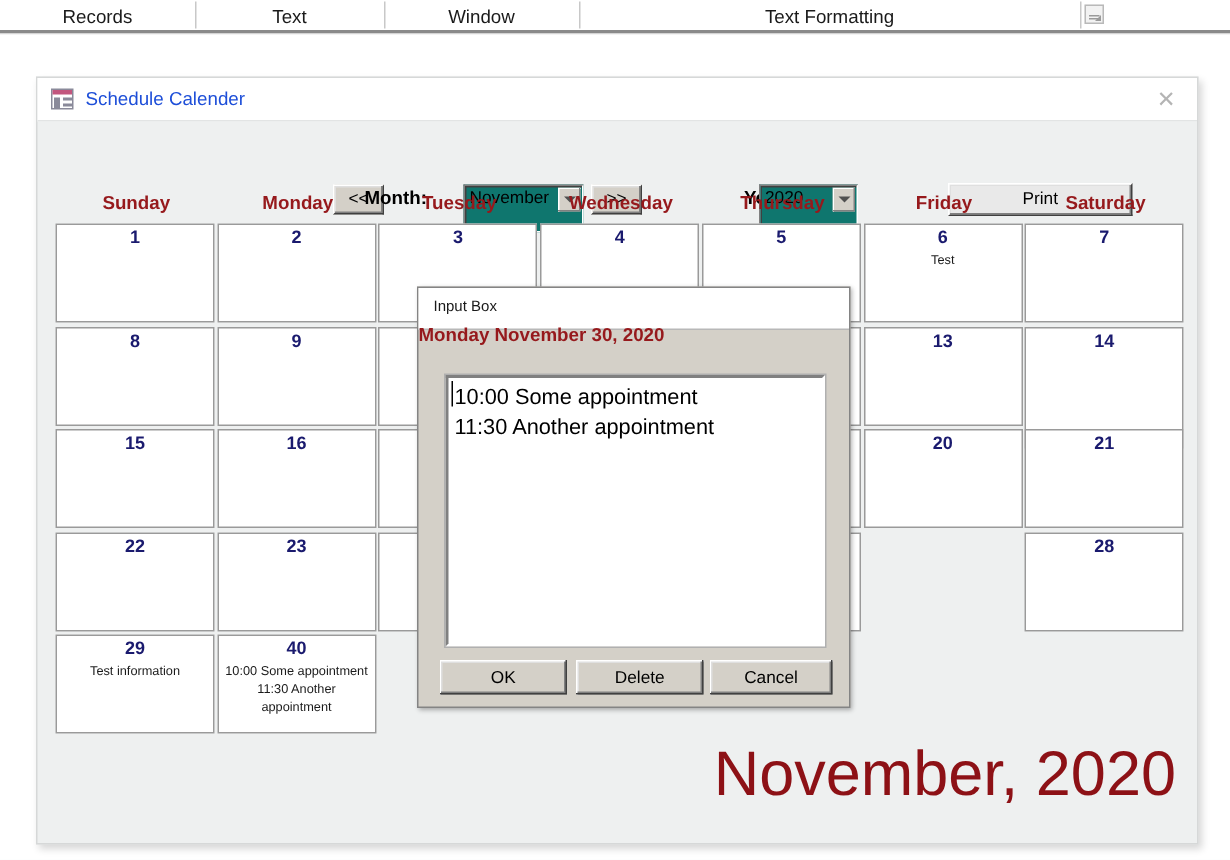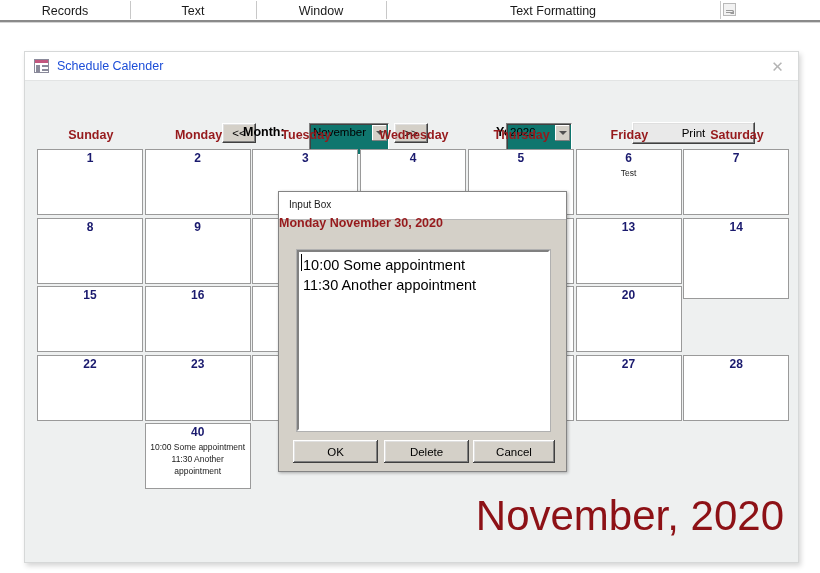--- a/index.html
+++ b/index.html
@@ -394,40 +394,44 @@
         </div>
         <div class="cal-cell" style="left: 323.1px; top: 137px; width: 106px; height: 66px;">
           <div class="cal-daynum">18</div>
         </div>
         <div class="cal-cell" style="left: 430.8px; top: 137px; width: 106px; height: 66px;">
           <div class="cal-daynum">19</div>
         </div>
         <div class="cal-cell" style="left: 538.5px; top: 137px; width: 106px; height: 66px;">
           <div class="cal-daynum">20</div>
         </div>
+        <div class="cal-cell" style="left: 646.2px; top: 137px; width: 106px; height: 66px;">
+          <div class="cal-daynum">21</div>
+        </div>
         <div class="cal-cell" style="left: 0px; top: 205.5px; width: 106px; height: 66px;">
           <div class="cal-daynum">22</div>
         </div>
         <div class="cal-cell" style="left: 107.7px; top: 205.5px; width: 106px; height: 66px;">
           <div class="cal-daynum">23</div>
         </div>
         <div class="cal-cell" style="left: 215.4px; top: 205.5px; width: 106px; height: 66px;">
           <div class="cal-daynum">24</div>
         </div>
         <div class="cal-cell" style="left: 323.1px; top: 205.5px; width: 106px; height: 66px;">
           <div class="cal-daynum">25</div>
         </div>
         <div class="cal-cell" style="left: 430.8px; top: 205.5px; width: 106px; height: 66px;">
           <div class="cal-daynum">26</div>
         </div>
-        <div class="cal-cell" style="left: 538.5px; top: 205.5px; width: 106px; height: 66px;">
-          <div class="cal-daynum">27</div>
-        </div>
         <div class="cal-cell" style="left: 646.2px; top: 205.5px; width: 106px; height: 66px;">
           <div class="cal-daynum">28</div>
+        </div>
+        <div class="cal-cell" style="left: 0px; top: 274px; width: 106px; height: 66px;">
+          <div class="cal-daynum">29</div>
+          <div class="cal-note">Test information</div>
         </div>
         <div class="cal-cell" style="left: 107.7px; top: 274px; width: 106px; height: 66px;">
           <div class="cal-daynum">40</div>
           <div class="cal-note">10:00 Some appointment 11:30 Another appointment</div>
         </div>
       </div>
 
     <div id="month-title">November, 2020</div>
 
     <div id="input-box">

